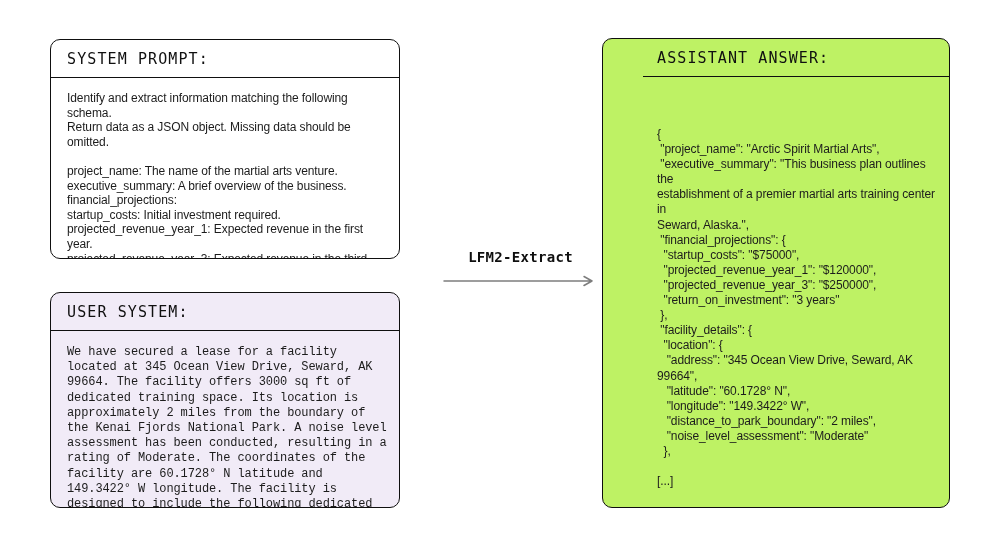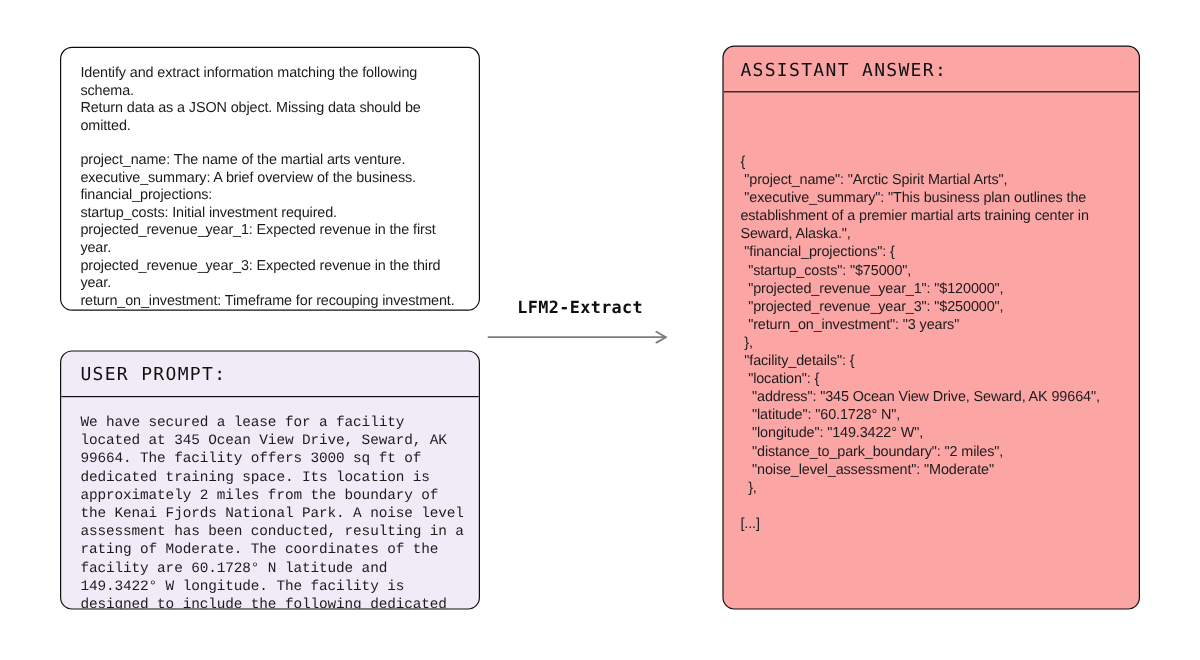--- a/index.html
+++ b/index.html
@@ -43,21 +43,21 @@
   .box-user   { left: 50px; top: 292px; width: 350px; height: 216px; }
   .box-user .box-body { line-height: 15.2px; padding-top: 14px; font-family: Liberation Mono, monospace; }
   .box-assistant { left: 602px; top: 38px; width: 348px; height: 470px; }
   .box-assistant .box-header { padding: 0 14px; }
   .box-assistant .box-body {
     padding: 50px 10px 12px 14px;
     line-height: 15.1px;
   }
   .flow {
     position: absolute;
-    left: 406px;
+    left: 443px;
     top: 249px;
     width: 155px;
     display: flex;
     flex-direction: column;
     align-items: center;
   }
   .flow-label {
     font-family: "DejaVu Sans Mono", monospace;
     font-weight: bold;
     font-size: 14px;
@@ -66,50 +66,53 @@
     line-height: 16px;
   }
   .flow-arrow { margin-top: 9px; display: block; }
 </style>
 </head>
 <body>
 
 <div class="canvas">
 
   <div class="box box-system">
+    <div class="box-header">
+      <span>SYSTEM PROMPT:</span>
+    </div>
     <div class="box-body">Identify and extract information matching the following schema.
 Return data as a JSON object. Missing data should be omitted.
 
 project_name: The name of the martial arts venture.
 executive_summary: A brief overview of the business.
 financial_projections:
 startup_costs: Initial investment required.
 projected_revenue_year_1: Expected revenue in the first year.
 projected_revenue_year_3: Expected revenue in the third year.
 return_on_investment: Timeframe for recouping investment.
 facility_details: [...]</div>
   </div>
 
   <div class="box box-user" style="background: rgb(241, 235, 247);">
     <div class="box-header">
-      <span>USER PROMPT:</span>
+      <span>USER SYSTEM:</span>
     </div>
     <div class="box-body">We have secured a lease for a facility located at 345 Ocean View Drive, Seward, AK 99664. The facility offers 3000 sq ft of dedicated training space. Its location is approximately 2 miles from the boundary of the Kenai Fjords National Park. A noise level assessment has been conducted, resulting in a rating of Moderate. The coordinates of the facility are 60.1728° N latitude and 149.3422° W longitude. The facility is designed to include the following dedicated training areas:
 
 [...]</div>
   </div>
 
   <div class="flow">
     <div class="flow-label">LFM2-Extract</div>
     <svg class="flow-arrow" width="155" height="14" viewBox="0 0 155 14">
       <path d="M1 7 H149 M149 7 l-8 -4.5 M149 7 l-8 4.5" stroke="#7d7d7d" stroke-width="1.5" fill="none" stroke-linecap="round"></path>
     </svg>
   </div>
 
-  <div class="box box-assistant" style="background: #fca5a5;">
+  <div class="box box-assistant" style="background: #bef264; padding-left: 40px;">
     <div class="box-header">
       <span>ASSISTANT ANSWER:</span>
     </div>
     <div class="box-body">{
  "project_name": "Arctic Spirit Martial Arts",
  "executive_summary": "This business plan outlines the
 establishment of a premier martial arts training center in
 Seward, Alaska.",
  "financial_projections": {
   "startup_costs": "$75000",

